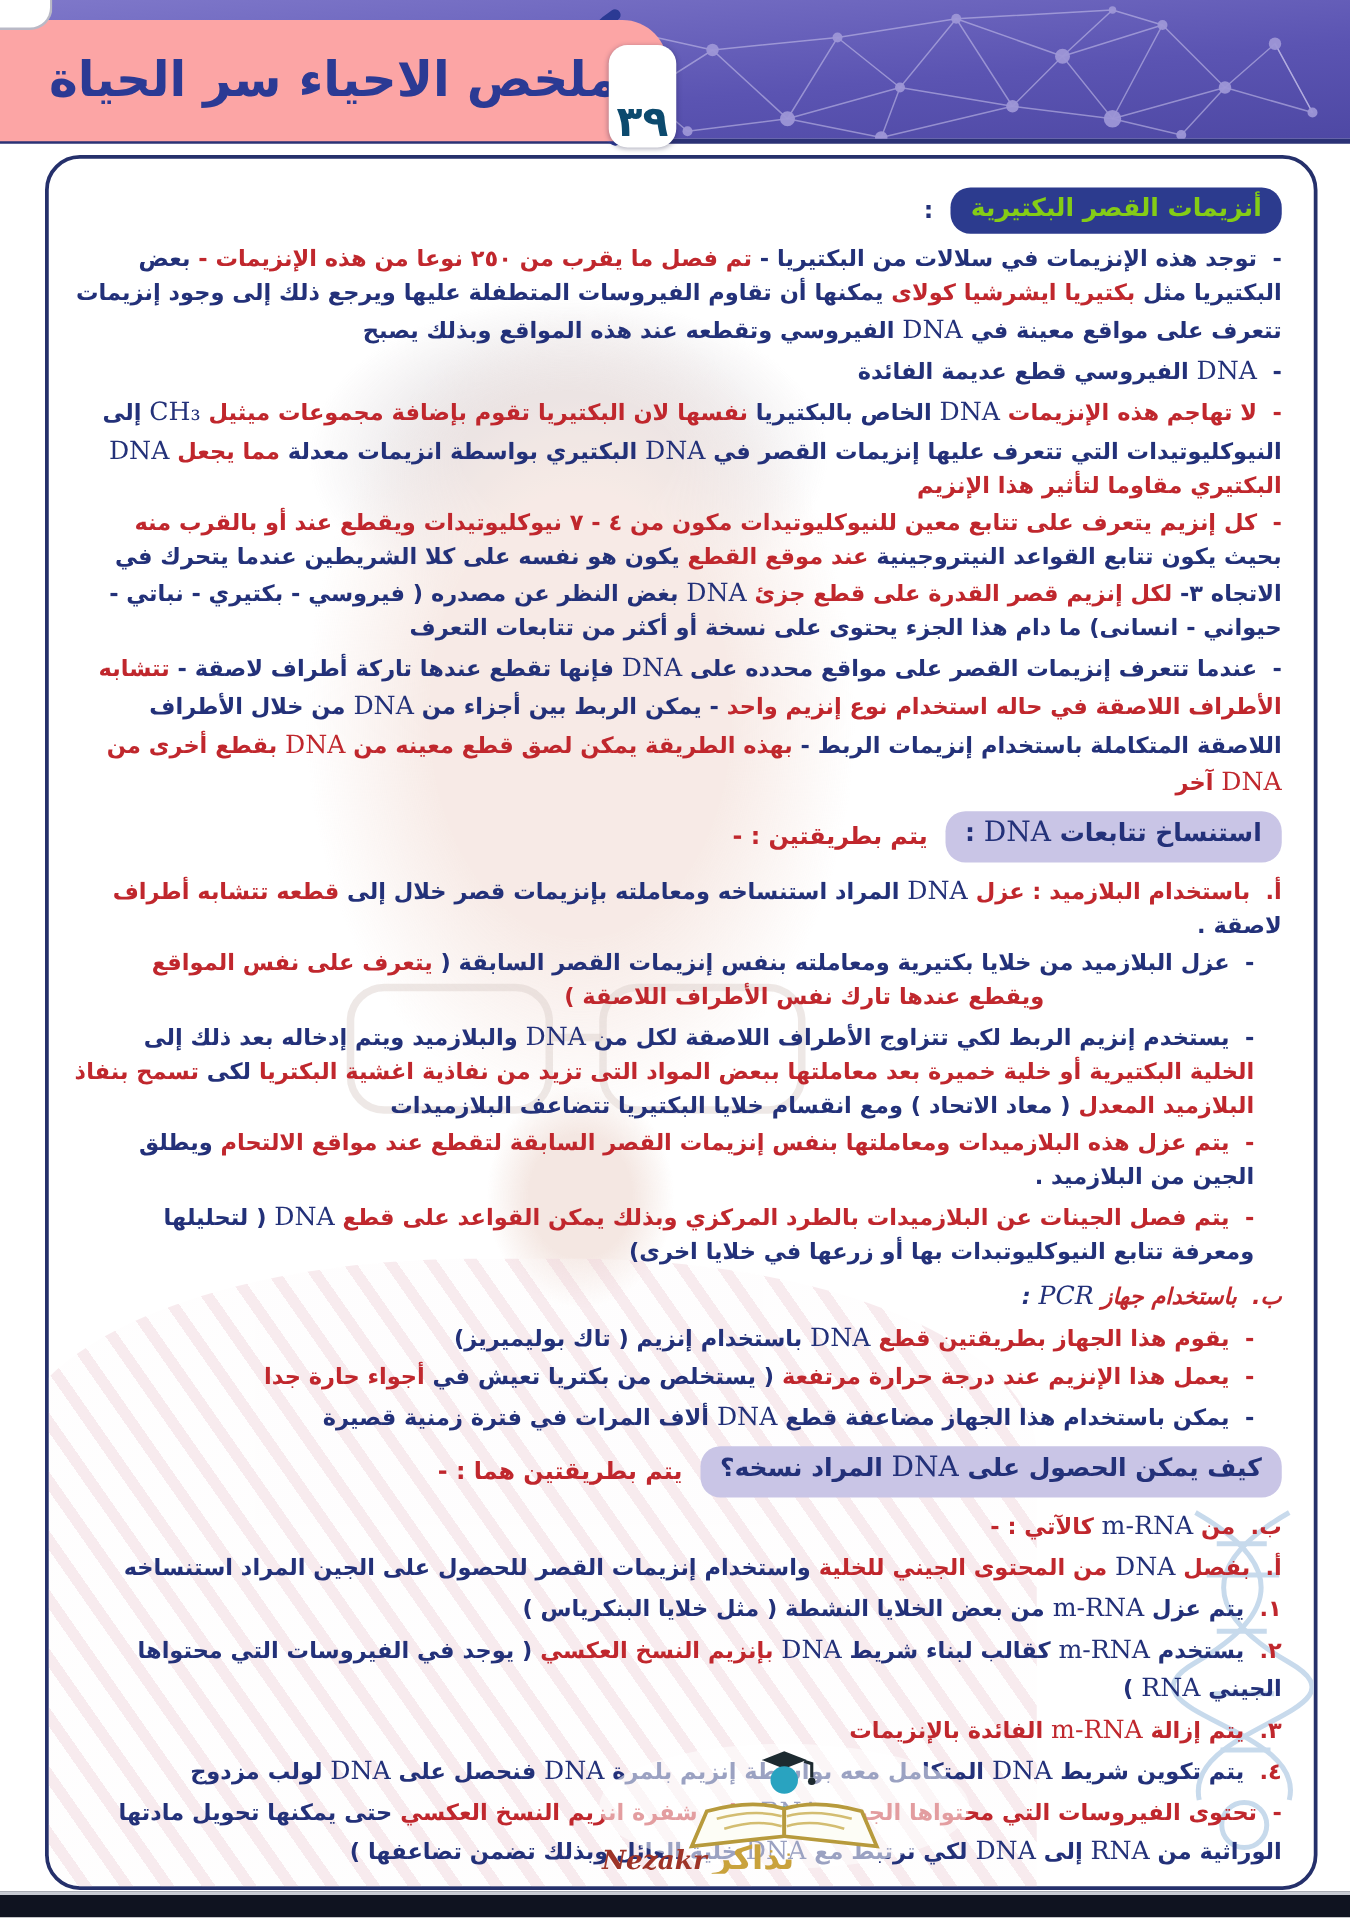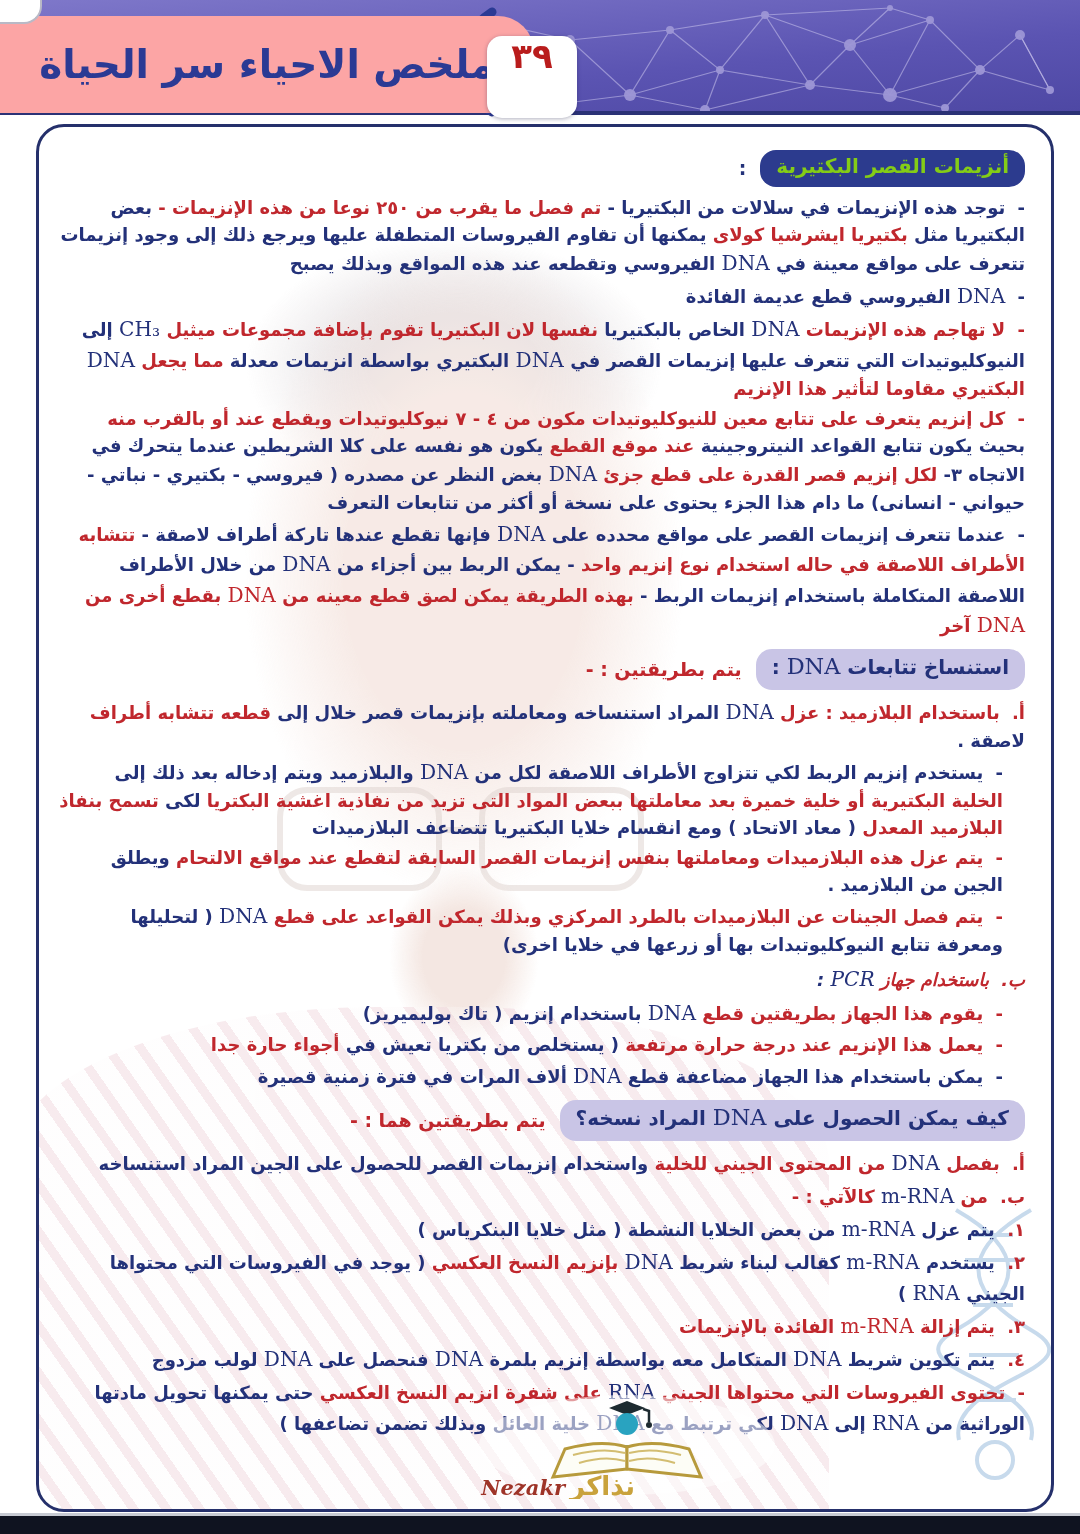--- a/index.html
+++ b/index.html
@@ -12,23 +12,23 @@
 
   
   .banner{position:absolute;left:0;top:0;width:1080px;height:115px;
           background:linear-gradient(175deg,var(--banner1) 0%,var(--banner2) 62%,#4e48a4 100%);
           border-bottom:4px solid #2b3276;}
   .net{position:absolute;right:0;top:0;}
   .title-plate{position:absolute;left:0;top:16px;width:534px;height:97px;background:#fca5a5;
                border-radius:0 36px 36px 0;display:flex;align-items:center;justify-content:center;z-index:3;}
   .title-plate .t{font-size:39px;font-weight:bold;color:var(--title_blue);direction:rtl;white-space:nowrap;}
   .paren{position:absolute;left:430px;top:6px;z-index:2;}
-  .page-tab{position:absolute;left:487px;top:36px;width:90px;height:82px;background:#fff;border-radius:15px;
-            box-shadow:0 1px 4px rgba(30,30,70,.35);display:flex;align-items:flex-start;justify-content:center;
-            font-size:34px;font-weight:bold;color:#b91c1c;z-index:4;}
+  .page-tab{position:absolute;left:487px;top:36px;width:54px;height:82px;background:#fff;border-radius:15px;
+            box-shadow:0 1px 4px rgba(30,30,70,.35);display:flex;align-items:flex-end;justify-content:center;
+            font-size:34px;font-weight:bold;color:#0c4a6e;z-index:4;}
   .corner{position:absolute;left:0;top:0;width:42px;height:24px;background:#fff;
           border-radius:0 0 18px 0;border-right:2px solid #b9b9c6;border-bottom:2px solid #b9b9c6;z-index:5;}
 
   
   .box{position:absolute;left:36px;top:124px;width:1018px;height:1388px;background:#fff;
        border:3px solid #25306b;border-radius:28px;overflow:hidden;
        padding:14px 26px 8px 20px;direction:rtl;}
   .photo{position:absolute;inset:0;z-index:0;opacity:.72;pointer-events:none;}
   .hair{position:absolute;left:170px;top:88px;width:490px;height:300px;
         background:radial-gradient(closest-side,#d9d3d6 35%,rgba(217,211,214,0) 85%);}
@@ -138,33 +138,34 @@
       <div class="para"><span class="marker c-b">- </span><span class="c-b">توجد هذه الإنزيمات في سلالات من البكتيريا - </span><span class="c-r">تم فصل ما يقرب من ٢٥٠ نوعا من هذه الإنزيمات - </span><span class="c-b">بعض البكتيريا مثل </span><span class="c-r">بكتيريا ايشرشيا كولاى </span><span class="c-b">يمكنها أن تقاوم الفيروسات المتطفلة عليها ويرجع ذلك إلى وجود إنزيمات تتعرف على مواقع معينة في </span><span class="c-b latin">DNA</span><span class="c-b"> الفيروسي وتقطعه عند هذه المواقع وبذلك يصبح</span></div>
       <div class="para"><span class="marker c-b">- </span><span class="c-b latin">DNA</span><span class="c-b"> الفيروسي قطع عديمة الفائدة</span></div>
       <div class="para"><span class="marker c-r">- </span><span class="c-r">لا تهاجم هذه الإنزيمات </span><span class="c-b latin">DNA</span><span class="c-b"> الخاص بالبكتيريا </span><span class="c-r">نفسها لان البكتيريا تقوم بإضافة مجموعات ميثيل </span><span class="c-b latin">CH₃</span><span class="c-b"> إلى النيوكليوتيدات التي تتعرف عليها إنزيمات القصر في </span><span class="c-b latin">DNA</span><span class="c-b"> البكتيري بواسطة انزيمات معدلة </span><span class="c-r">مما يجعل </span><span class="c-b latin">DNA</span><span class="c-r"> البكتيري مقاوما لتأثير هذا الإنزيم</span></div>
       <div class="para"><span class="marker c-r">- </span><span class="c-r">كل إنزيم يتعرف على تتابع معين للنيوكليوتيدات مكون من ٤ - ٧ نيوكليوتيدات ويقطع عند أو بالقرب منه </span><span class="c-b">بحيث يكون تتابع القواعد النيتروجينية </span><span class="c-r">عند موقع القطع </span><span class="c-b">يكون هو نفسه على كلا الشريطين عندما يتحرك في الاتجاه ٣- </span><span class="c-r">لكل إنزيم قصر القدرة على قطع جزئ </span><span class="c-b latin">DNA</span><span class="c-b"> بغض النظر عن مصدره ( فيروسي - بكتيري - نباتي - حيواني - انسانى)  ما دام هذا الجزء يحتوى على نسخة أو أكثر من تتابعات التعرف</span></div>
       <div class="para"><span class="marker c-b">- </span><span class="c-b">عندما تتعرف إنزيمات القصر على مواقع محدده على </span><span class="c-b latin">DNA</span><span class="c-b"> فإنها تقطع عندها تاركة أطراف لاصقة - </span><span class="c-r">تتشابه الأطراف اللاصقة في حاله استخدام نوع إنزيم واحد </span><span class="c-b">- يمكن الربط بين أجزاء من </span><span class="c-b latin">DNA</span><span class="c-b"> من خلال الأطراف اللاصقة المتكاملة باستخدام إنزيمات الربط - </span><span class="c-r">بهذه الطريقة يمكن لصق قطع معينه من </span><span class="c-r latin">DNA</span><span class="c-r"> بقطع أخرى من </span><span class="c-r latin">DNA</span><span class="c-r"> آخر</span></div>
       <div class="pill-row">
         <span class="pill lav"><span class="c-b">استنساخ تتابعات </span><span class="c-b latin">DNA</span><span class="c-b"> :</span></span>
         <span class="after"><span class="c-r">يتم بطريقتين : -</span></span>
       </div>
       <div class="para"><span class="marker c-r">أ. </span><span class="c-r">باستخدام البلازميد : عزل </span><span class="c-b latin">DNA</span><span class="c-b"> المراد استنساخه ومعاملته بإنزيمات قصر خلال إلى </span><span class="c-r">قطعه تتشابه أطراف </span><span class="c-b">لاصقة .</span></div>
+      <div class="para ind1 hang"><span class="marker c-b">- </span><span class="c-b">عزل البلازميد من خلايا بكتيرية ومعاملته بنفس إنزيمات القصر السابقة ( </span><span class="c-r">يتعرف على نفس المواقع ويقطع عندها تارك نفس الأطراف اللاصقة )</span></div>
       <div class="para ind1"><span class="marker c-b">- </span><span class="c-b">يستخدم إنزيم الربط لكي تتزاوج الأطراف اللاصقة لكل من </span><span class="c-b latin">DNA</span><span class="c-b"> والبلازميد ويتم إدخاله بعد ذلك إلى </span><span class="c-r">الخلية البكتيرية أو خلية خميرة بعد معاملتها ببعض المواد التى تزيد من نفاذية اغشية البكتريا </span><span class="c-b">لكى </span><span class="c-r">تسمح بنفاذ البلازميد المعدل </span><span class="c-b">( معاد الاتحاد ) </span><span class="c-b">ومع انقسام خلايا البكتيريا تتضاعف البلازميدات</span></div>
       <div class="para ind1"><span class="marker c-r">- </span><span class="c-r">يتم عزل هذه البلازميدات ومعاملتها بنفس إنزيمات القصر السابقة لتقطع عند مواقع الالتحام </span><span class="c-b">ويطلق الجين من البلازميد .</span></div>
       <div class="para ind1"><span class="marker c-r">- </span><span class="c-r">يتم فصل الجينات عن البلازميدات بالطرد المركزي وبذلك يمكن القواعد على قطع </span><span class="c-b latin">DNA</span><span class="c-b"> ( لتحليلها ومعرفة تتابع النيوكليوتبدات بها أو زرعها في خلايا اخرى)</span></div>
       <div class="para gap-top"><span class="marker c-r">ب. </span><span class="c-r">باستخدام جهاز </span><span class="c-b latin">PCR</span><span class="c-b"> :</span></div>
       <div class="para ind1"><span class="marker c-r">- </span><span class="c-r">يقوم هذا الجهاز بطريقتين قطع </span><span class="c-b latin">DNA</span><span class="c-b"> باستخدام إنزيم ( تاك بوليميريز)</span></div>
       <div class="para ind1"><span class="marker c-r">- </span><span class="c-r">يعمل هذا الإنزيم عند درجة حرارة مرتفعة </span><span class="c-b">( يستخلص من بكتريا تعيش في </span><span class="c-r">أجواء حارة جدا</span></div>
       <div class="para ind1"><span class="marker c-b">- </span><span class="c-b">يمكن باستخدام هذا الجهاز مضاعفة قطع </span><span class="c-b latin">DNA</span><span class="c-b"> ألاف المرات في فترة زمنية قصيرة</span></div>
       <div class="pill-row">
         <span class="pill lav"><span class="c-b">كيف يمكن الحصول على </span><span class="c-b latin">DNA</span><span class="c-b"> المراد نسخه؟</span></span>
         <span class="after"><span class="c-r">يتم بطريقتين هما : -</span></span>
       </div>
+      <div class="para"><span class="marker c-r">ب. </span><span class="c-r">من </span><span class="c-b latin">m-RNA</span><span class="c-r"> كالآتي : -</span></div>
       <div class="para"><span class="marker c-r">أ. </span><span class="c-r">بفصل </span><span class="c-b latin">DNA</span><span class="c-r"> من المحتوى الجيني للخلية </span><span class="c-b">واستخدام إنزيمات القصر للحصول على الجين المراد استنساخه</span></div>
-      <div class="para"><span class="marker c-r">ب. </span><span class="c-r">من </span><span class="c-b latin">m-RNA</span><span class="c-r"> كالآتي : -</span></div>
       <div class="para"><span class="marker c-r">١. </span><span class="c-b">يتم عزل </span><span class="c-b latin">m-RNA</span><span class="c-b"> من بعض الخلايا النشطة ( مثل خلايا البنكرياس )</span></div>
       <div class="para"><span class="marker c-r">٢. </span><span class="c-b">يستخدم </span><span class="c-b latin">m-RNA</span><span class="c-b"> كقالب لبناء شريط </span><span class="c-b latin">DNA</span><span class="c-r"> بإنزيم النسخ العكسي </span><span class="c-b">( يوجد في الفيروسات التي محتواها الجيني </span><span class="c-b latin">RNA</span><span class="c-b"> )</span></div>
       <div class="para"><span class="marker c-r">٣. </span><span class="c-r">يتم إزالة </span><span class="c-r latin">m-RNA</span><span class="c-r"> الفائدة بالإنزيمات</span></div>
       <div class="para"><span class="marker c-r">٤. </span><span class="c-b">يتم تكوين شريط </span><span class="c-b latin">DNA</span><span class="c-b"> المتكامل معه بواسطة إنزيم بلمرة </span><span class="c-b latin">DNA</span><span class="c-b"> فنحصل على </span><span class="c-b latin">DNA</span><span class="c-b"> لولب مزدوج</span></div>
       <div class="para"><span class="marker c-r">- </span><span class="c-r">تحتوى الفيروسات التي محتواها الجيني </span><span class="c-b latin">RNA</span><span class="c-r"> على شفرة انزيم النسخ العكسي </span><span class="c-b">حتى يمكنها تحويل مادتها الوراثية من </span><span class="c-b latin">RNA</span><span class="c-b"> إلى </span><span class="c-b latin">DNA</span><span class="c-b"> لكي ترتبط مع </span><span class="c-b latin">DNA</span><span class="c-b"> خلية العائل وبذلك تضمن تضاعفها )</span></div>
     </div>
 
   <svg class="logo" width="300" height="104" viewBox="0 0 300 104">
     <ellipse cx="150" cy="50" rx="148" ry="50" fill="#ffffff" opacity="0.55"></ellipse>
     <polygon points="150,6 132,13 150,20 168,13" fill="#1d2a30"></polygon>

